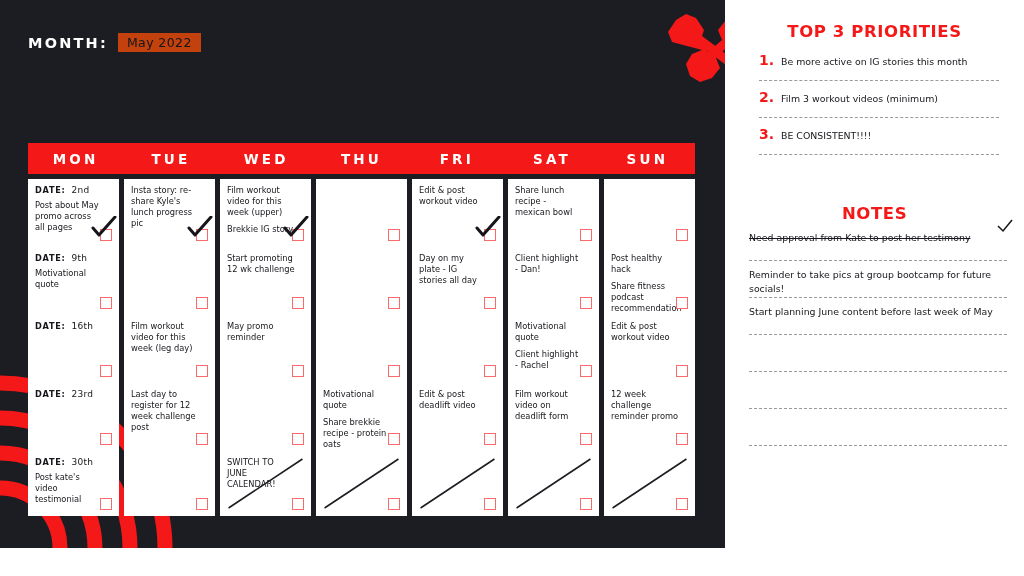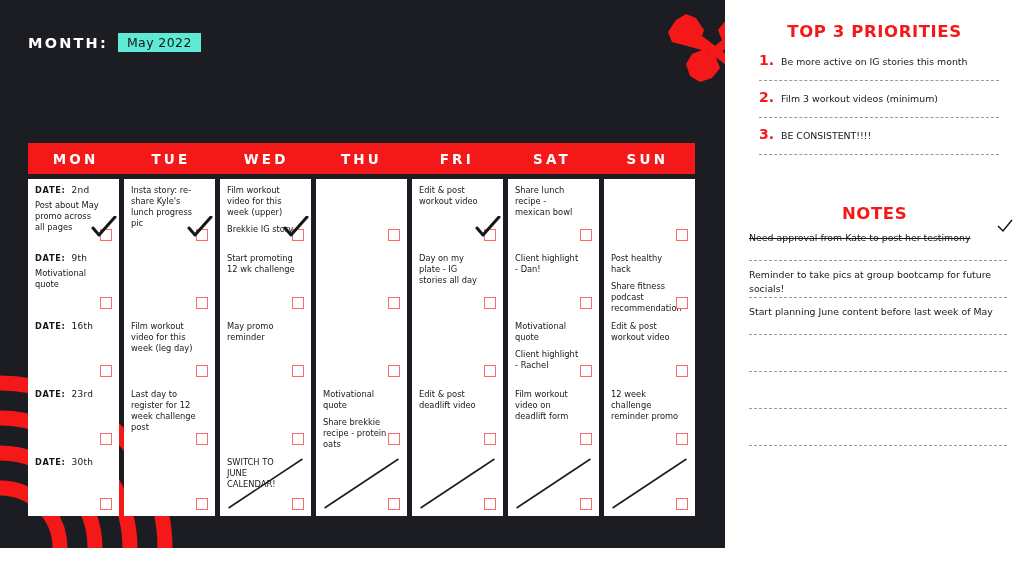--- a/index.html
+++ b/index.html
@@ -24,21 +24,21 @@
 
   
   .left-panel { position: absolute; left: 0; top: 0; width: 725px; height: 576px; }
 
   .month-row { position: absolute; left: 28px; top: 33px; display: flex; align-items: center; gap: 10px; }
   .month-label {
     color: #ffffff; font-size: 14.5px; font-weight: 700; letter-spacing: 2.2px;
     font-family: "DejaVu Sans", sans-serif;
   }
   .month-box {
-    background: #5eead4; color: #15161b;
+    background: #c2410c; color: #15161b;
     padding: 2px 9px 2px 9px; min-width: 78px;
     font-family: "DejaVu Sans", sans-serif;
     font-size: 12.5px; letter-spacing: .4px; text-align: center;
   }
 
   .main-title {
     position: absolute; left: 0; top: 76px; width: 710px;
     text-align: center;
     color: #ffffff;
     font-size: 40px; font-weight: 700; letter-spacing: 2.2px;
@@ -332,20 +332,23 @@
             <div class="cell">
               <div class="tasks">
                 <div class="task">12 week challenge reminder promo</div>
               </div>
               <div class="checkbox"></div>
             </div>
           </div>
           <div class="week">
             <div class="cell w5">
               <div class="date-line"><b>DATE:</b><span class="dval">30th</span></div>
+              <div class="tasks">
+                <div class="task">Post kate's video testimonial</div>
+              </div>
               <div class="checkbox"></div>
             </div>
             <div class="cell w5">
               <div class="checkbox"></div>
             </div>
             <div class="cell w5">
               <svg class="diag" viewBox="0 0 100 100" preserveAspectRatio="none">
                 <line x1="2" y1="98" x2="98" y2="2" stroke="#1c1d23" stroke-width="1.6" vector-effect="non-scaling-stroke"></line>
               </svg>
               <div class="tasks">

